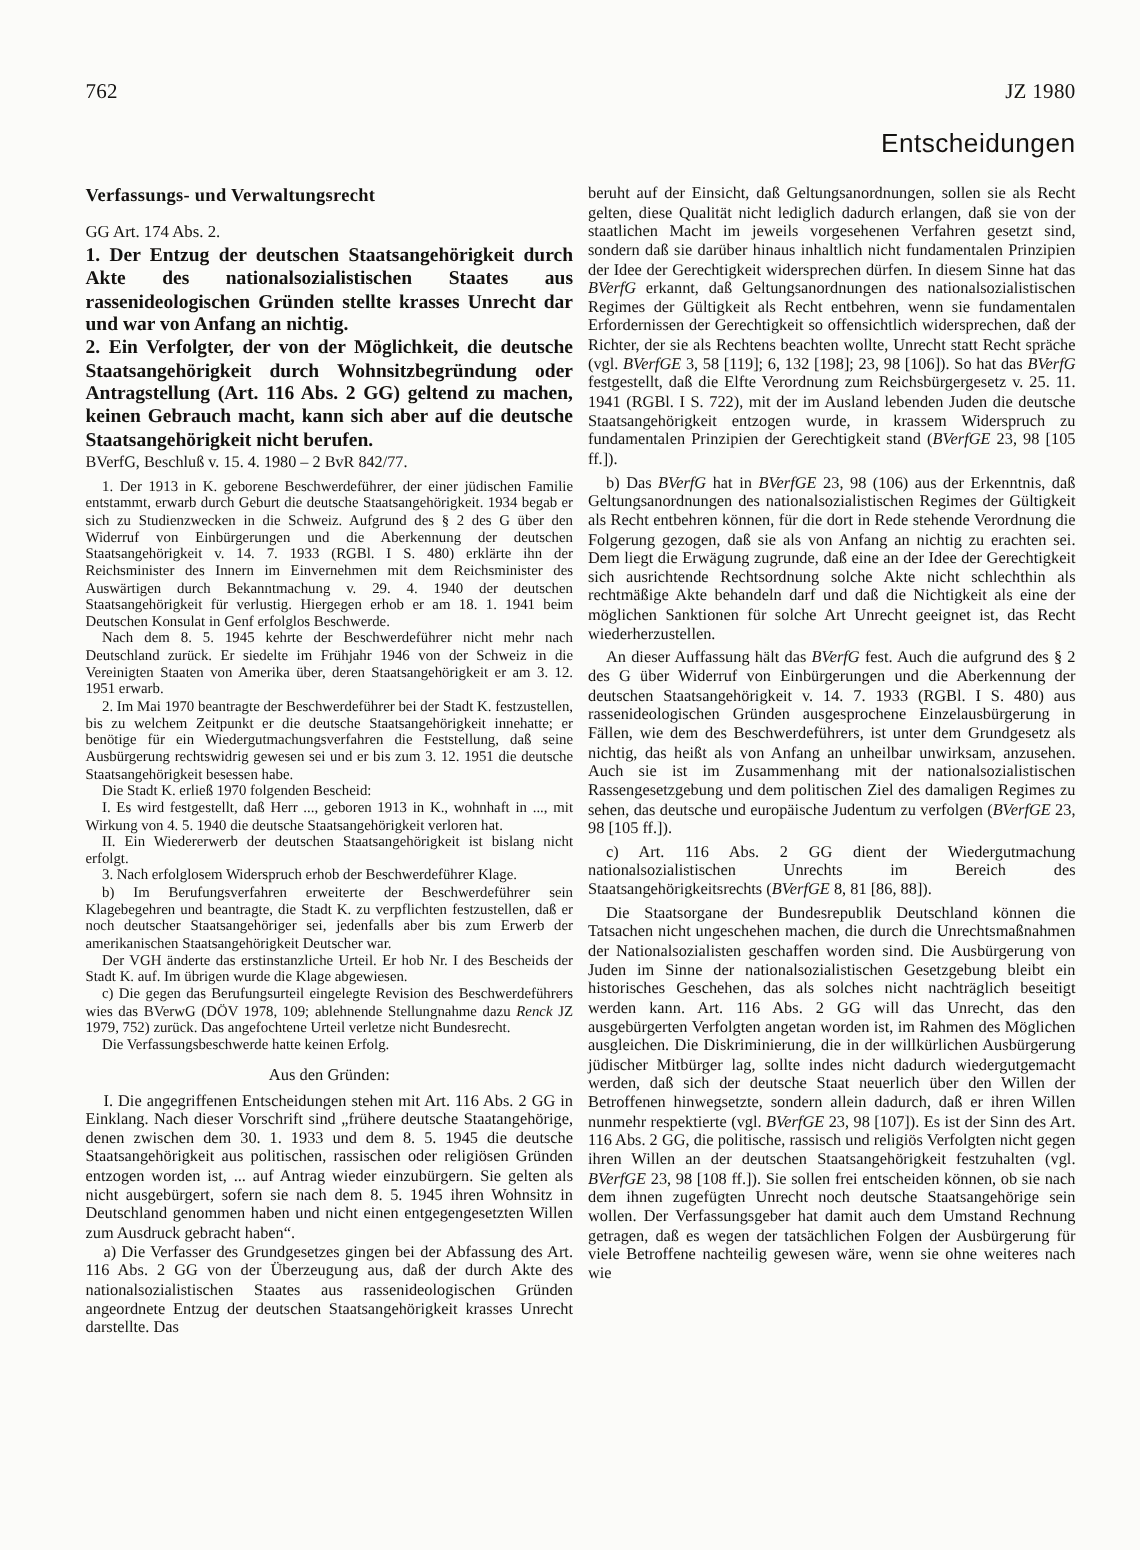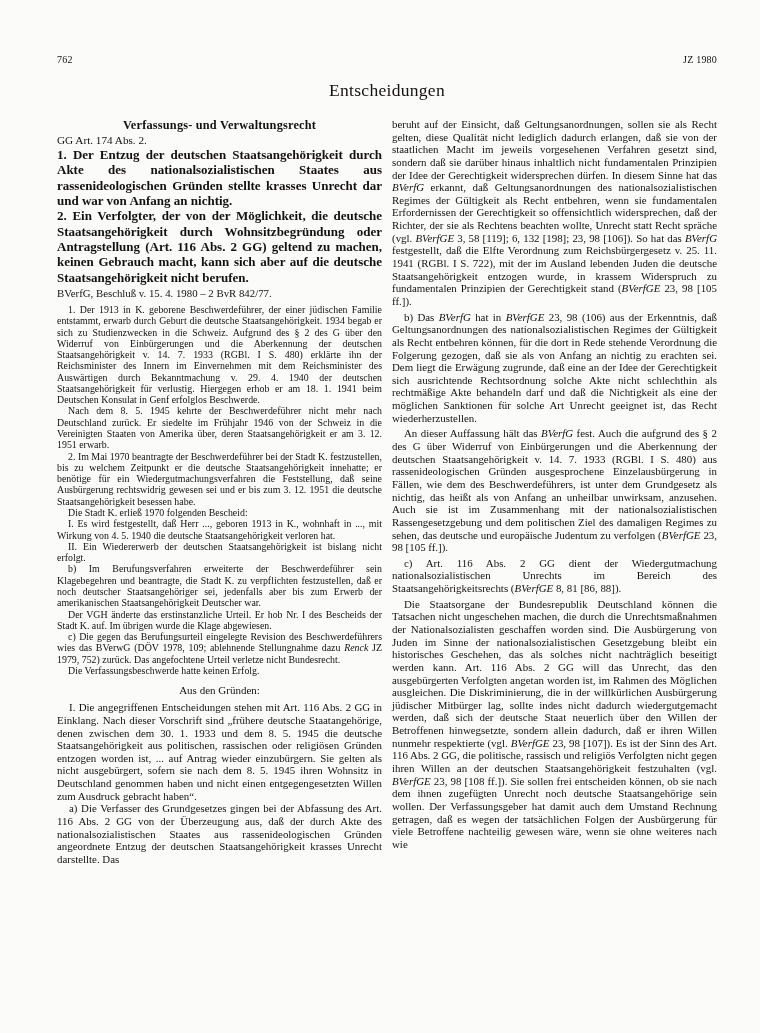--- a/index.html
+++ b/index.html
@@ -3,31 +3,31 @@
 <meta charset="utf-8">
 <style>
   html,body{margin:0;padding:0;}
   body{
     width:760px;height:1033px;overflow:hidden;
     background:#fbfbf9;color:#141210;
     font-family:"Liberation Serif","DejaVu Serif",serif;
   }
   .page{padding:54px 43px 0 57px;}
   .header-row{display:flex;justify-content:space-between;align-items:flex-start;
-    font-size:10px;letter-spacing:.2px;}
+    font-size:14px;letter-spacing:.2px;}
   .main-title{
-    text-align:center;
-    font-family:Liberation Serif, serif;
+    text-align:right;
+    font-family:Liberation Sans, sans-serif;
     font-size:17.5px;font-weight:500;letter-spacing:.3px;
     margin:15px 0 17px 0;
   }
   .columns{display:flex;gap:10px;}
   .col{flex:1 1 0;min-width:0;text-align:justify;hyphens:auto;}
-  .section-heading{text-align:center;font-weight:bold;font-size:12.3px;
-    margin:0 0 1px 0;letter-spacing:.2px;}
+  .section-heading{text-align:left;font-weight:bold;font-size:12.3px;
+    margin:0 0 11px 0;letter-spacing:.2px;}
   .statute{font-size:11.2px;margin:0 0 1px 0;}
   .headnotes p{font-weight:bold;font-size:13px;line-height:1.18;margin:0;}
   .citation{font-size:10.8px;margin:2px 0 5px 0;}
   .petit p{font-size:9.9px;line-height:1.14;margin:0;text-indent:11px;}
   .gross p{font-size:10.9px;line-height:1.16;margin:0;text-indent:12px;}
   .reasons-heading{text-align:center;font-size:11px;margin:8px 0 5px 0;}
   .right-col .gross p{margin-top:3px;}
   .right-col .gross p:first-child{margin-top:0;text-indent:0;}
   i{font-style:italic;}
 </style>
@@ -53,20 +53,21 @@
           <p><span>2. Ein Verfolgter, der von der Möglichkeit, die deutsche Staatsangehörigkeit durch Wohnsitzbegründung oder Antragstellung (Art. 116 Abs. 2 GG) geltend zu machen, keinen Gebrauch macht, kann sich aber auf die deutsche Staatsangehörigkeit nicht berufen.</span></p>
         </div>
       <div class="citation">BVerfG, Beschluß v. 15. 4. 1980 – 2 BvR 842/77.</div>
       <div class="petit">
           <p><span>1. Der 1913 in K. geborene Beschwerdeführer, der einer jüdischen Familie entstammt, erwarb durch Geburt die deutsche Staatsangehörigkeit. 1934 begab er sich zu Studienzwecken in die Schweiz. Aufgrund des § 2 des G über den Widerruf von Einbürgerungen und die Aberkennung der deutschen Staatsangehörigkeit v. 14. 7. 1933 (RGBl. I S. 480) erklärte ihn der Reichsminister des Innern im Einvernehmen mit dem Reichsminister des Auswärtigen durch Bekanntmachung v. 29. 4. 1940 der deutschen Staatsangehörigkeit für verlustig. Hiergegen erhob er am 18. 1. 1941 beim Deutschen Konsulat in Genf erfolglos Beschwerde.</span></p>
           <p><span>Nach dem 8. 5. 1945 kehrte der Beschwerdeführer nicht mehr nach Deutschland zurück. Er siedelte im Frühjahr 1946 von der Schweiz in die Vereinigten Staaten von Amerika über, deren Staatsangehörigkeit er am 3. 12. 1951 erwarb.</span></p>
           <p><span>2. Im Mai 1970 beantragte der Beschwerdeführer bei der Stadt K. festzustellen, bis zu welchem Zeitpunkt er die deutsche Staatsangehörigkeit innehatte; er benötige für ein Wiedergutmachungsverfahren die Feststellung, daß seine Ausbürgerung rechtswidrig gewesen sei und er bis zum 3. 12. 1951 die deutsche Staatsangehörigkeit besessen habe.</span></p>
           <p><span>Die Stadt K. erließ 1970 folgenden Bescheid:</span></p>
           <p><span>I. Es wird festgestellt, daß Herr ..., geboren 1913 in K., wohnhaft in ..., mit Wirkung von 4. 5. 1940 die deutsche Staatsangehörigkeit verloren hat.</span></p>
           <p><span>II. Ein Wiedererwerb der deutschen Staatsangehörigkeit ist bislang nicht erfolgt.</span></p>
+          <p><span>3. Nach erfolglosem Widerspruch erhob der Beschwerdeführer Klage.</span></p>
           <p><span>b) Im Berufungsverfahren erweiterte der Beschwerdeführer sein Klagebegehren und beantragte, die Stadt K. zu verpflichten festzustellen, daß er noch deutscher Staatsangehöriger sei, jedenfalls aber bis zum Erwerb der amerikanischen Staatsangehörigkeit Deutscher war.</span></p>
           <p><span>Der VGH änderte das erstinstanzliche Urteil. Er hob Nr. I des Bescheids der Stadt K. auf. Im übrigen wurde die Klage abgewiesen.</span></p>
           <p><span>c) Die gegen das Berufungsurteil eingelegte Revision des Beschwerdeführers wies das BVerwG (DÖV 1978, 109; ablehnende Stellungnahme dazu </span><i>Renck</i><span> JZ 1979, 752) zurück. Das angefochtene Urteil verletze nicht Bundesrecht.</span></p>
           <p><span>Die Verfassungsbeschwerde hatte keinen Erfolg.</span></p>
         </div>
       <div class="reasons-heading">Aus den Gründen:</div>
       <div class="gross">
           <p><span>I. Die angegriffenen Entscheidungen stehen mit Art. 116 Abs. 2 GG in Einklang. Nach dieser Vorschrift sind „frühere deutsche Staatangehörige, denen zwischen dem 30. 1. 1933 und dem 8. 5. 1945 die deutsche Staatsangehörigkeit aus politischen, rassischen oder religiösen Gründen entzogen worden ist, ... auf Antrag wieder einzubürgern. Sie gelten als nicht ausgebürgert, sofern sie nach dem 8. 5. 1945 ihren Wohnsitz in Deutschland genommen haben und nicht einen entgegengesetzten Willen zum Ausdruck gebracht haben“.</span></p>
           <p><span>a) Die Verfasser des Grundgesetzes gingen bei der Abfassung des Art. 116 Abs. 2 GG von der Überzeugung aus, daß der durch Akte des nationalsozialistischen Staates aus rassenideologischen Gründen angeordnete Entzug der deutschen Staatsangehörigkeit krasses Unrecht darstellte. Das</span></p>
         </div>

